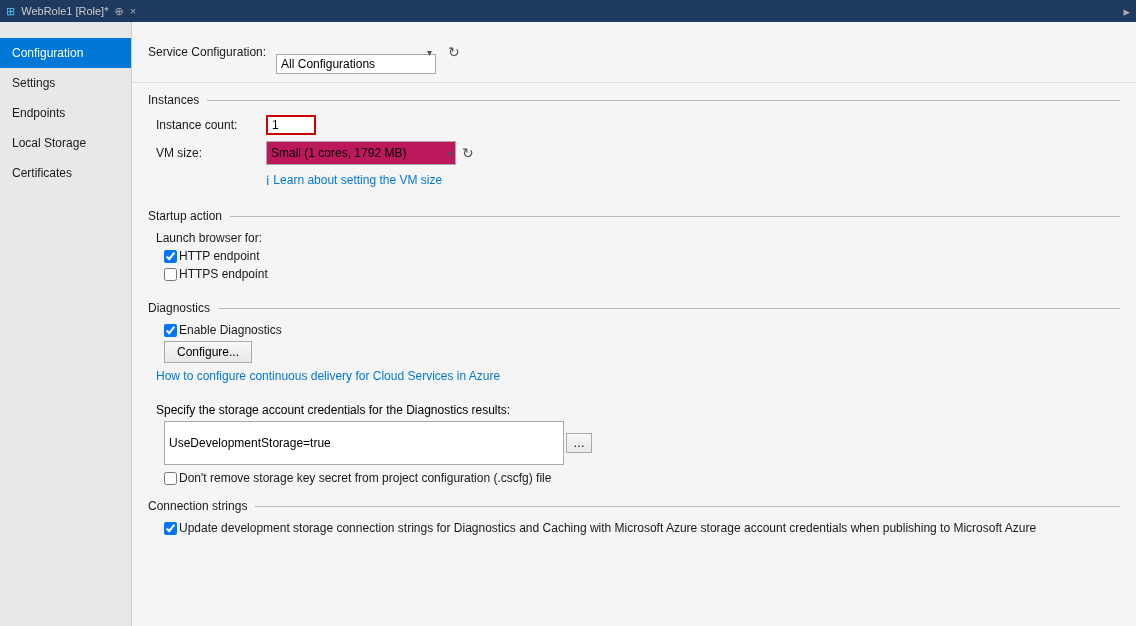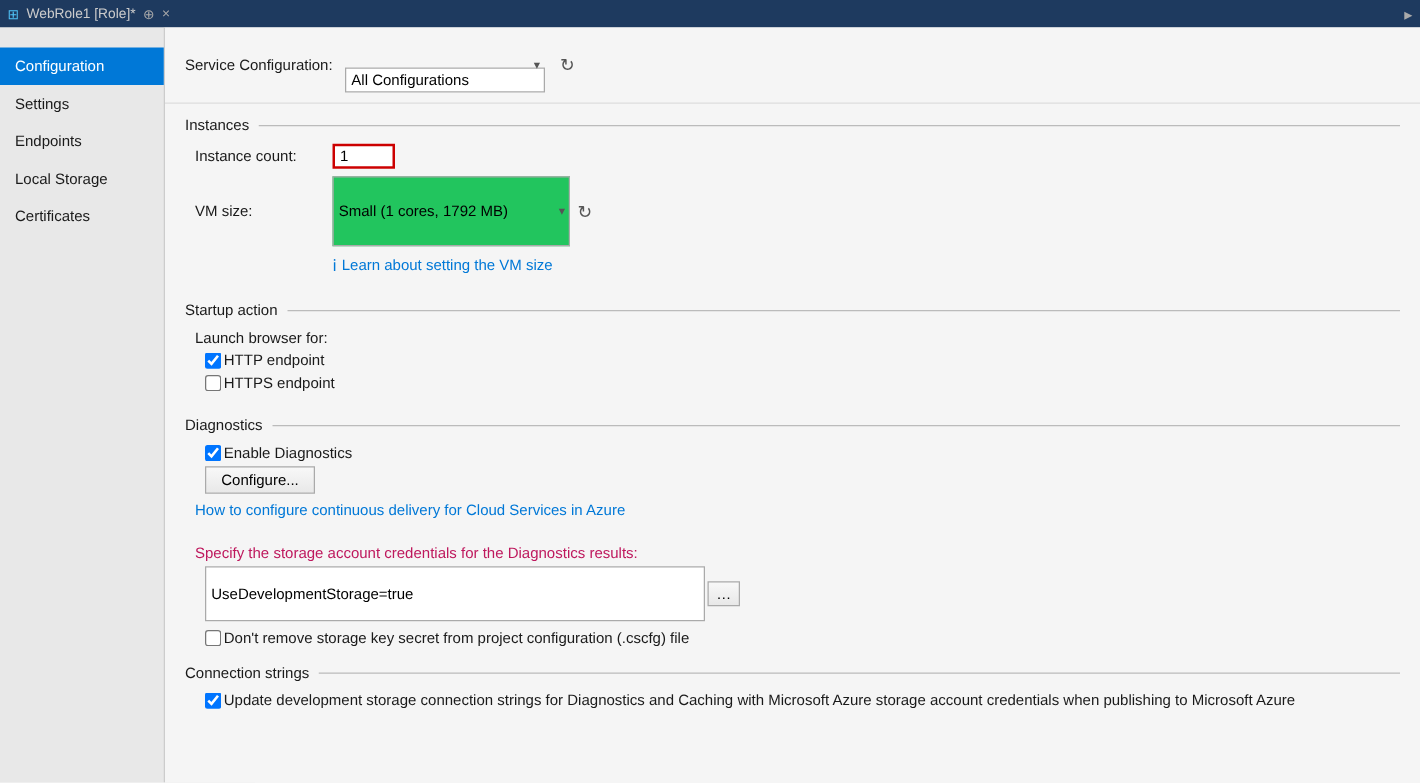--- a/index.html
+++ b/index.html
@@ -148,23 +148,23 @@
     }
     .instance-count-input {
       width: 50px;
       padding: 1px 4px;
       border: 2px solid #cc0000;
       font-size: 12px;
       background: #fff;
     }
     .vm-size-select {
       font-size: 12px;
-      padding: 20px 4px;
+      padding: 4px 4px;
       border: 1px solid #aaa;
-      background: #22c55e;
+      background: #be185d;
       width: 190px;
       appearance: none;
       -webkit-appearance: none;
       cursor: pointer;
       padding-right: 20px;
     }
     .vm-link-row {
       display: flex;
       align-items: center;
       padding-left: 118px;
@@ -221,21 +221,21 @@
       text-decoration: none;
       font-size: 12px;
       padding-left: 8px;
       display: block;
       margin-bottom: 20px;
     }
     .storage-desc {
       font-size: 12px;
       padding-left: 8px;
       margin-bottom: 4px;
-      color: #be185d;
+      color: #000000;
     }
     .storage-input-row {
       display: flex;
       align-items: center;
       gap: 2px;
       padding-left: 16px;
       margin-bottom: 6px;
     }
     .storage-input {
       width: 400px;

